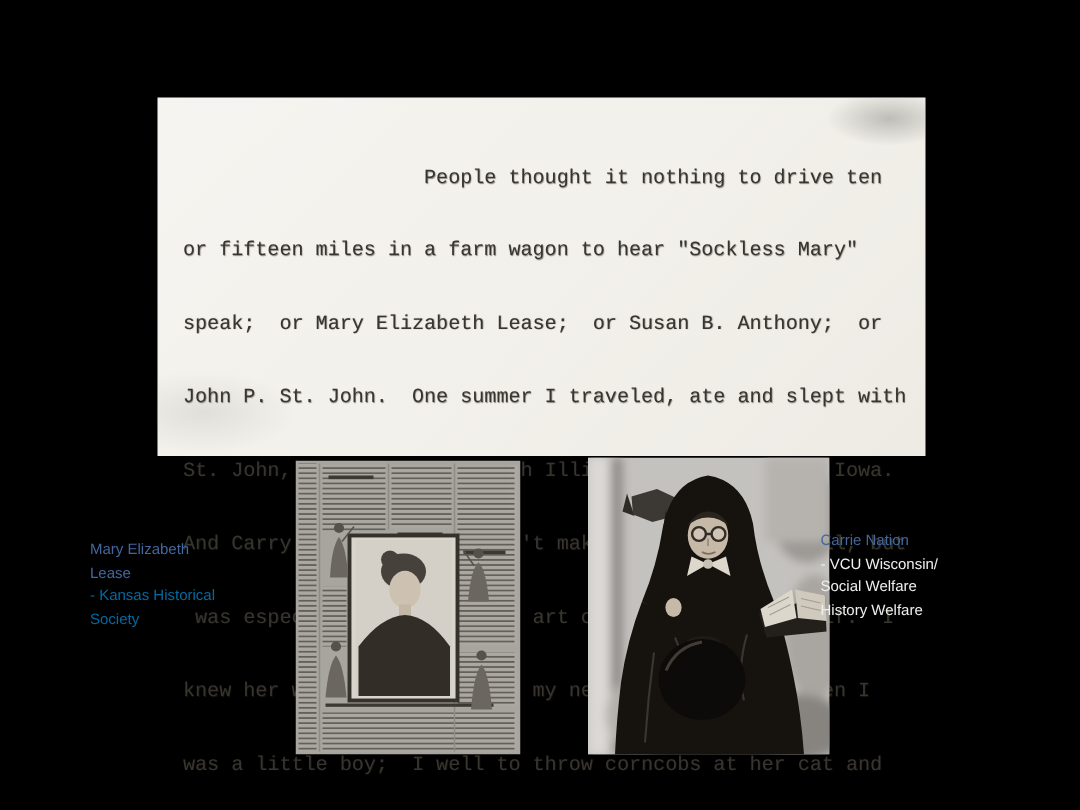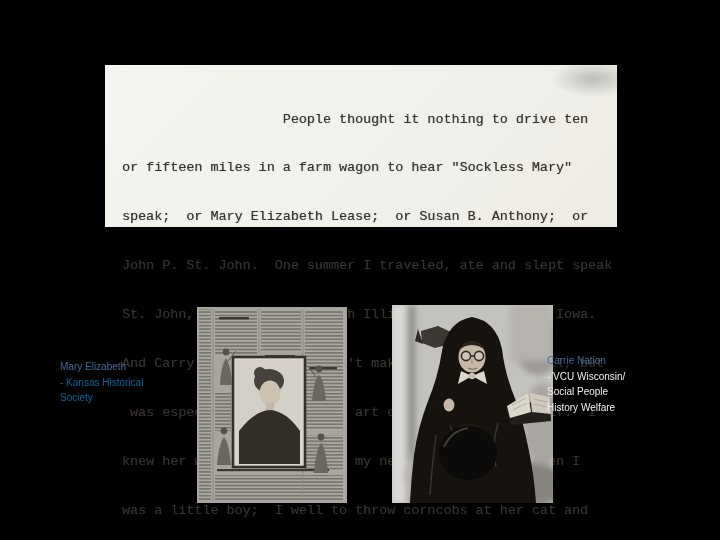--- a/index.html
+++ b/index.html
@@ -2,21 +2,21 @@
 <html><head>
 <meta charset="utf-8">
 <style>
   html,body{margin:0;padding:0;background:#000;}
   .slide{
     position:relative;width:720px;height:540px;background:#000;
     overflow:hidden;font-family:"Liberation Sans",sans-serif;
   }
   
   .paper{
-    position:absolute;left:105px;top:65px;width:512px;height:162px;
+    position:absolute;left:105px;top:65px;width:512px;height:239px;
     background:
       radial-gradient(60px 26px at 488px 14px, rgba(150,148,144,0.55), rgba(150,148,144,0) 70%),
       radial-gradient(90px 40px at 30px 210px, rgba(190,188,182,0.35), rgba(190,188,182,0) 70%),
       linear-gradient(135deg,#f6f4f0 0%,#f2f0ea 55%,#edebe4 100%);
   }
   .quote-text{
     position:absolute;left:17px;top:14px;
     font-family:"Liberation Mono","DejaVu Sans Mono",monospace;
     font-size:13.4px;line-height:16.3px;color:#38352f;
     white-space:pre;letter-spacing:0;
@@ -34,21 +34,21 @@
 </head>
 <body>
 
 <div class="slide">
 
   <div class="paper">
     <div class="quote-text">
       <div>                    People thought it nothing to drive ten</div>
       <div>or fifteen miles in a farm wagon to hear "Sockless Mary"</div>
       <div>speak;  or Mary Elizabeth Lease;  or Susan B. Anthony;  or</div>
-      <div>John P. St. John.  One summer I traveled, ate and slept speak</div>
+      <div>John P. St. John.  One summer I traveled, ate and slept with</div>
       <div>St. John, campaigning through Illinois, Wisconsin and Iowa.</div>
       <div>And Carry Nation -- who didn't make a bad speech at all, but</div>
       <div> was especially adept in the art of publicizing herself.  I</div>
       <div>knew her well, too;  she was my next door neighbor when I</div>
       <div>was a little boy;  I well to throw corncobs at her cat and</div>
       
       
       
     </div>
   </div>
@@ -180,31 +180,32 @@
         <ellipse cx="77" cy="124" rx="12" ry="5" fill="#1e1a16"></ellipse>
         <ellipse cx="76" cy="148" rx="29" ry="27" fill="#0d0b09"></ellipse>
         <path d="M 52 142 Q 59 126 76 123" stroke="#423c34" stroke-width="2" fill="none"></path>
       </g>
     </svg>
   </div>
 
   <div class="caption caption-left">
     <div class="cap-title" style="color: rgb(68, 103, 158);">
       <div>Mary Elizabeth</div>
+      <div>Lease</div>
     </div>
     <div class="cap-credit" style="color: #0369a1;">
       <div>- Kansas Historical</div>
       <div>Society</div>
     </div>
   </div>
 
   <div class="caption caption-right">
     <div class="cap-title" style="color: rgb(68, 103, 158);">
       <div>Carrie Nation</div>
     </div>
     <div class="cap-credit" style="color: rgb(239, 239, 239);">
       <div>- VCU Wisconsin/</div>
-      <div>Social People</div>
+      <div>Social Welfare</div>
       <div>History Welfare</div>
     </div>
   </div>
 
 </div>
 
 </body></html>

